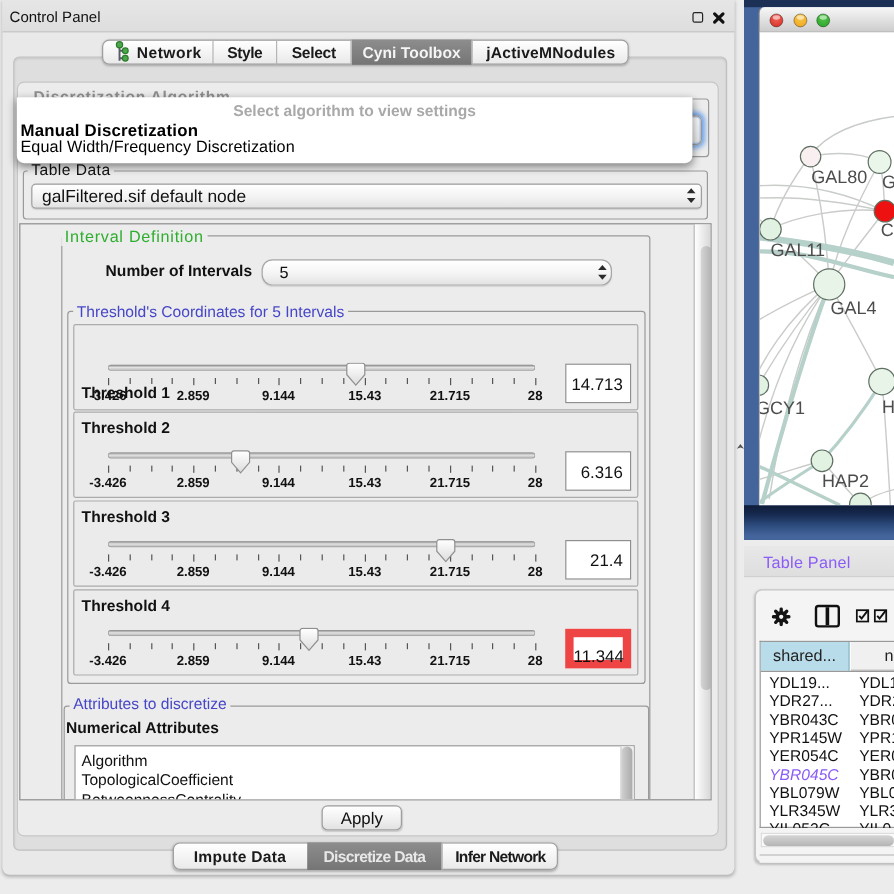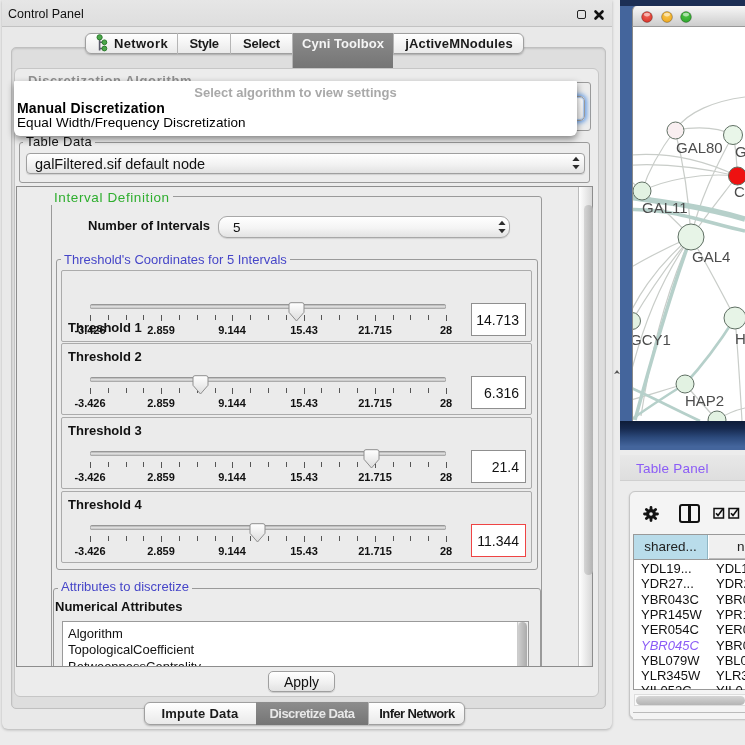--- a/index.html
+++ b/index.html
@@ -12,21 +12,21 @@
 <div class="abs" style="left:2px;top:0;width:610px;height:729px;background:#e9e9e9;border-radius:0 0 6px 6px;box-shadow:0 1px 3px rgba(0,0,0,0.25);"></div>
 <div class="abs" style="left:2px;top:0;width:610px;height:27px;background:linear-gradient(#e6e6e6,#dedede);border-bottom:1px solid #c2c2c2;"></div>
 <div class="abs" style="left:8px;top:7px;font-size:12.5px;color:#111;">Control Panel</div>
 <div class="abs" style="left:577px;top:10px;width:9px;height:9px;border:1.5px solid #222;border-radius:2px;"></div>
 <svg class="abs" style="left:593px;top:9px;" width="12" height="12" viewBox="0 0 12 12">
       <path d="M2.5 2.5 L9.5 9.5 M9.5 2.5 L2.5 9.5" stroke="#111" stroke-width="2.6" stroke-linecap="round"></path>
     </svg>
 <div class="abs" style="left:11px;top:47px;width:595px;height:662px;background:#dedede;border:1px solid #c0c0c0;border-radius:5px;box-shadow:inset 0 1px 2px rgba(0,0,0,0.12);"></div>
 <div class="abs" style="left:14px;top:68px;width:585px;height:629px;background:#ececec;border:1px solid #c6c6c6;border-radius:6px;"></div>
 <div class="abs" style="left:85px;top:33px;width:439px;height:21px;background:linear-gradient(#ffffff,#f2f2f2 60%,#e9e9e9);border:1px solid #9f9f9f;border-radius:6px;box-shadow:0 1px 2px rgba(0,0,0,0.25);overflow:hidden;display:flex;"></div>
-<div class="abs" style="left:292px;top:33px;width:101px;height:35px;background:linear-gradient(#8d8d8d,#757575);color:#f5f5f5;font-size:13px;font-weight:bold;text-align:center;line-height:21px;letter-spacing:0.05px;border-left:1px solid #b5b5b5;">Cyni Toolbox</div>
+<div class="abs" style="left:292px;top:33px;width:101px;height:21px;background:linear-gradient(#8d8d8d,#757575);color:#f5f5f5;font-size:13px;font-weight:bold;text-align:center;line-height:21px;letter-spacing:0.05px;border-left:1px solid #b5b5b5;">Cyni Toolbox</div>
 <div class="abs" style="left:105px;top:33px;width:72px;height:21px;color:#1a1a1a;font-size:13px;font-weight:bold;text-align:center;line-height:21px;letter-spacing:0.4px;">Network</div>
 <div class="abs" style="left:177px;top:33px;width:53px;height:21px;color:#1a1a1a;font-size:13px;font-weight:bold;text-align:center;line-height:21px;letter-spacing:-0.40px;border-left:1px solid #b5b5b5;">Style</div>
 <div class="abs" style="left:230px;top:33px;width:62px;height:21px;color:#1a1a1a;font-size:13px;font-weight:bold;text-align:center;line-height:21px;letter-spacing:-0.25px;border-left:1px solid #b5b5b5;">Select</div>
 <div class="abs" style="left:393px;top:33px;width:131px;height:21px;color:#1a1a1a;font-size:13px;font-weight:bold;text-align:center;line-height:21px;letter-spacing:0.20px;border-left:1px solid #b5b5b5;">jActiveMNodules</div>
 <svg class="abs" style="left:91px;top:33px;" width="20" height="21" viewBox="0 0 20 21">
       <path d="M8.6 5 V17.6 M8.6 9.3 H13.4 M8.6 15.5 H13.4" stroke="#5a5a6a" stroke-width="1.6" fill="none"></path>
       <circle cx="8.6" cy="4.3" r="2.6" fill="#4aa84a" stroke="#2c7a2c"></circle>
       <circle cx="13.4" cy="9.3" r="2.4" fill="#4aa84a" stroke="#2c7a2c"></circle>
       <circle cx="13.4" cy="15.5" r="2.4" fill="#4aa84a" stroke="#2c7a2c"></circle>
     </svg>
@@ -208,21 +208,21 @@
 <div class="abs" style="left:399px;top:358px;width:60px;text-align:center;font-size:11px;font-weight:bold;color:#111;">28</div>
 <svg class="abs" style="left:232px;top:336px;" width="17" height="20" viewBox="0 0 17 20">
           <defs>
             <linearGradient id="th4" x1="0" y1="0" x2="0" y2="1">
               <stop offset="0" stop-color="#ffffff"></stop>
               <stop offset="1" stop-color="#dcdcdc"></stop>
             </linearGradient>
           </defs>
           <path d="M3 0.7 h11 a2 2 0 0 1 2 2 v7.6 L8.5 19 L1 10.3 V2.7 a2 2 0 0 1 2-2 Z" fill="url(#th4)" stroke="#8f8f8f" stroke-width="1"></path>
         </svg>
-<div class="abs" style="left:454px;top:337px;width:55px;height:33px;background:#fff;border:1px solid #ef4444;font-size:14px;color:#111;line-height:32px;text-align:right;padding-right:6px;">11.344</div>
+<div class="abs" style="left:454px;top:337px;width:55px;height:33px;background:#fff;border:7px solid #ef4444;font-size:14px;color:#111;line-height:32px;text-align:right;padding-right:6px;">11.344</div>
 <div class="abs" style="left:36px;top:401px;width:488px;height:200px;border:1px solid #9a9a9a;border-radius:3px;"></div>
 <div class="abs" style="left:41px;top:392px;font-size:13px;color:#4646c8;background:#ececec;padding:0 3px;">Attributes to discretize</div>
 <div class="abs" style="left:38px;top:412px;font-size:13px;font-weight:bold;color:#111;">Numerical Attributes</div>
 <div class="abs" style="left:45px;top:434px;width:467px;height:80px;background:#fff;border:1px solid #9a9a9a;"></div>
 <div class="abs" style="left:51px;top:439px;font-size:13px;color:#111;">Algorithm</div>
 <div class="abs" style="left:51px;top:455px;font-size:13px;color:#111;">TopologicalCoefficient</div>
 <div class="abs" style="left:51px;top:472px;font-size:13px;color:#111;">BetweennessCentrality</div>
 <div class="abs" style="left:500px;top:435px;width:11px;height:78px;background:#f0f0f0;border-left:1px solid #ccc;"></div>
 <div class="abs" style="left:501px;top:435px;width:9px;height:78px;background:linear-gradient(90deg,#cfcfcf,#ababab);border-radius:5px;"></div>
 </div>

